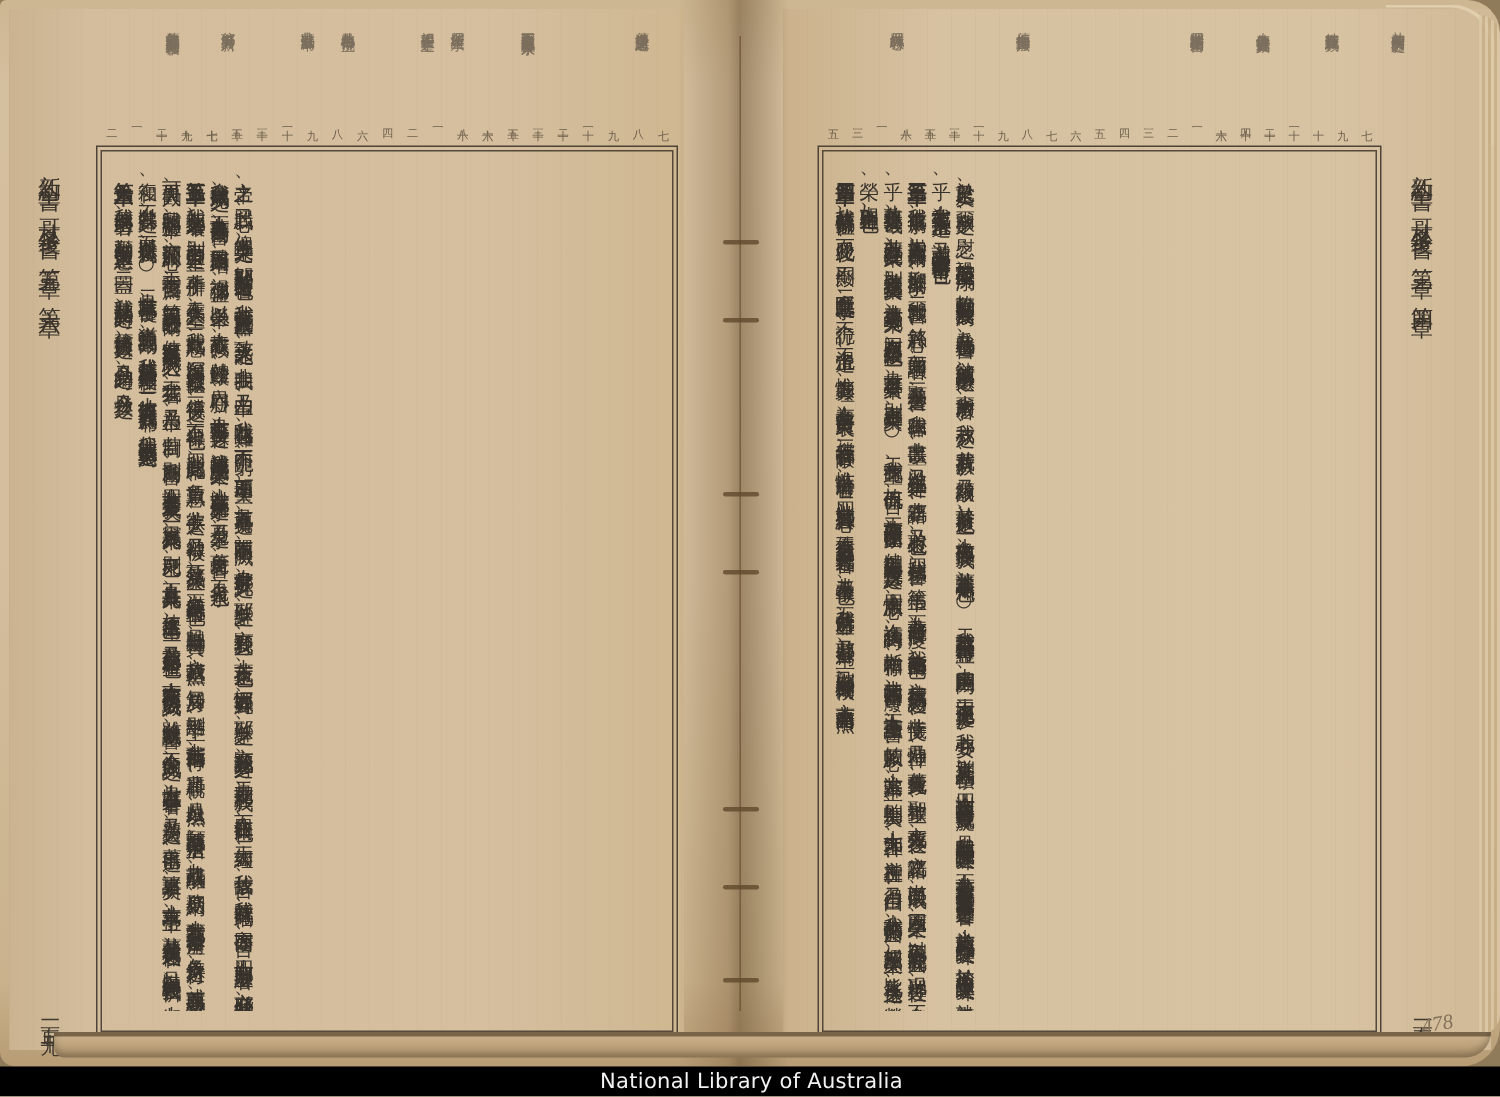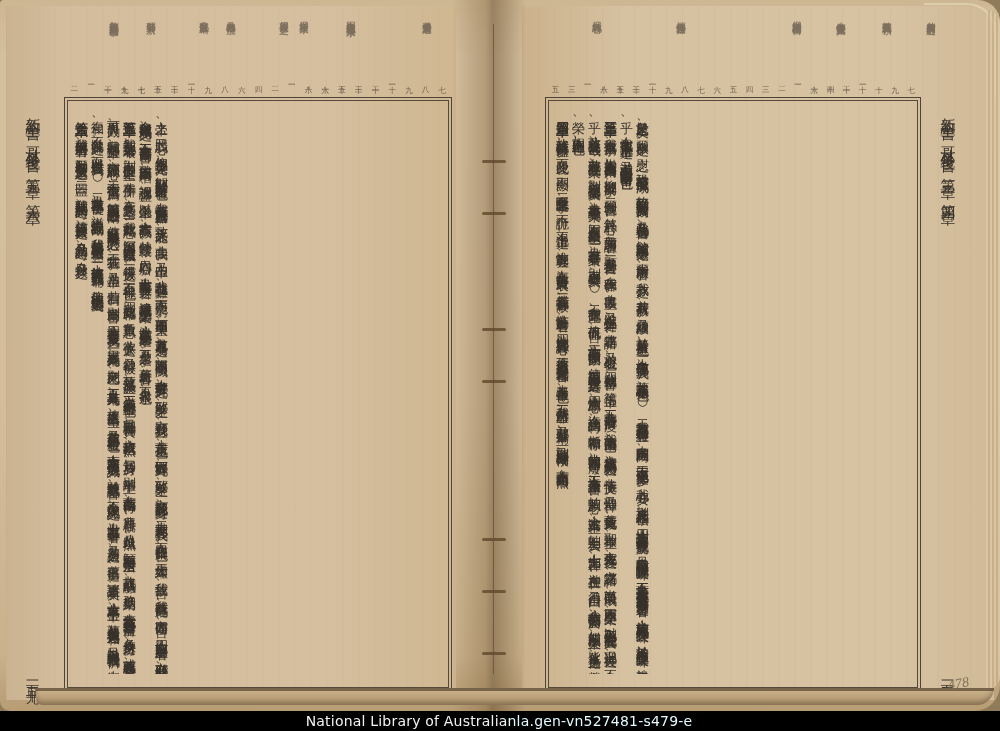--- a/index.html
+++ b/index.html
@@ -201,15 +201,14 @@
     </div>
 
     <div class="corner-curl"></div>
     <div class="edge-right"></div>
     <div class="edge-bottom"></div>
     <div class="pencil">478</div>
   </div>
 
   <div class="bar">
     <span class="bar-left">National Library of Australia</span>
-    <span class="bar-right">nla.gen-vn527481-s479-e</span>
   </div>
 </div>
 
 </body></html>

